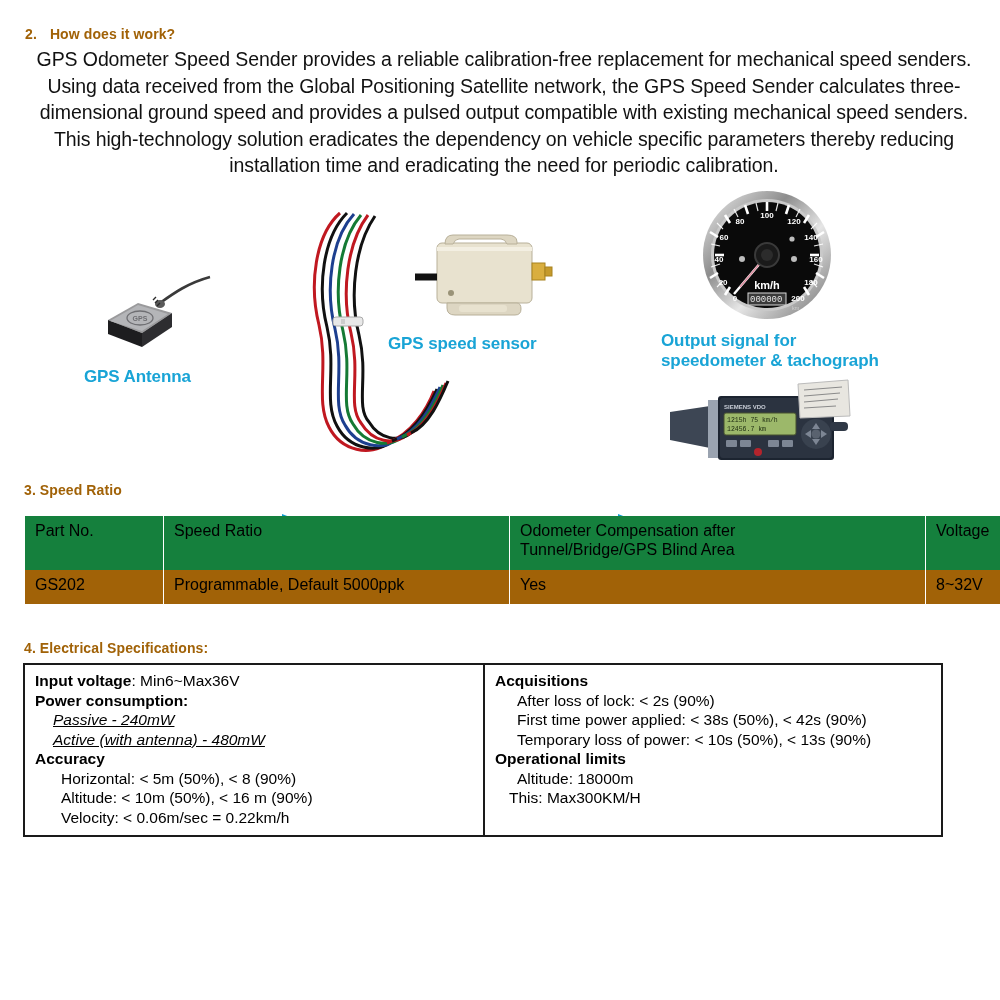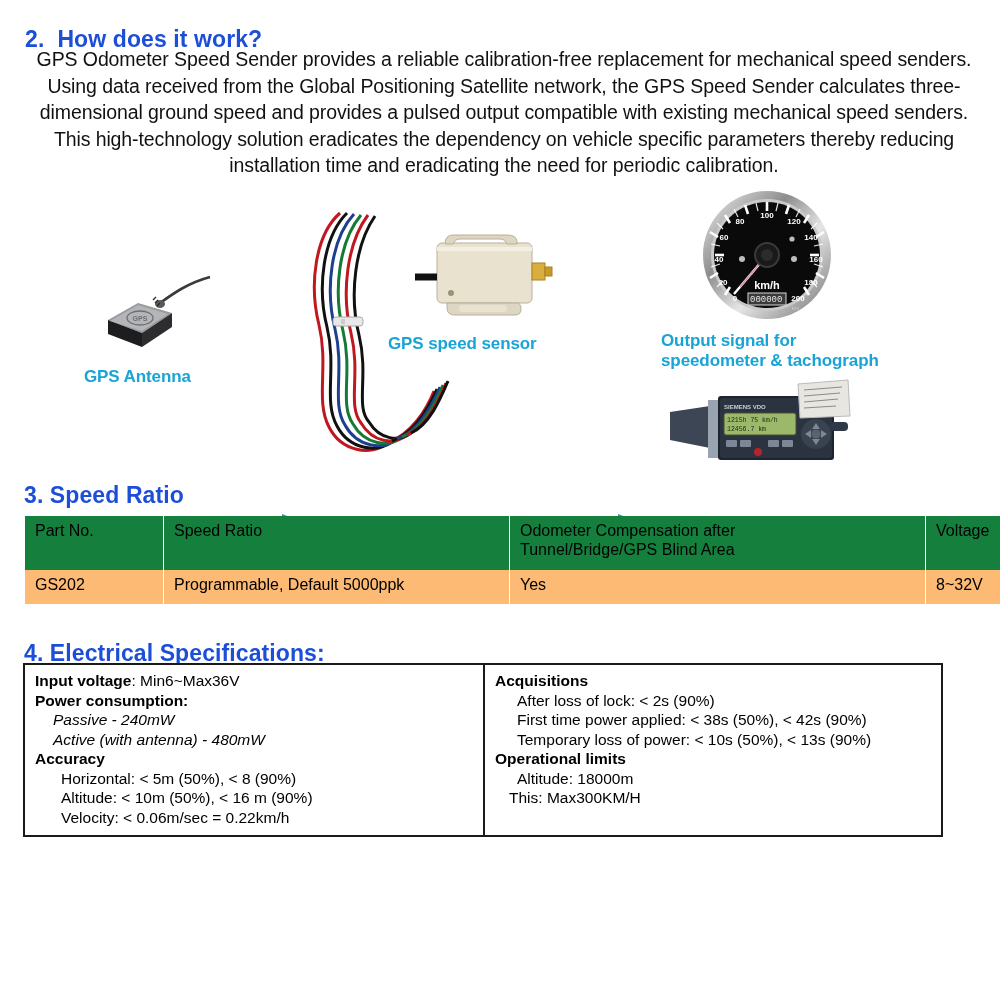--- a/index.html
+++ b/index.html
@@ -12,23 +12,23 @@
     height: 1000px;
     position: relative;
     font-family: "Liberation Sans", sans-serif;
     color: #000000;
     overflow: hidden;
   }
 
   
   .section-heading {
     position: absolute;
-    font-size: 23px;
+    font-size: 14px;
     font-weight: bold;
-    color: #1d4ed8;
+    color: #a16207;
     white-space: nowrap;
     letter-spacing: 0.1px;
   }
   .body-copy {
     position: absolute;
     font-size: 19.5px;
     line-height: 26.5px;
     color: #111;
     letter-spacing: -0.1px;
   }
@@ -95,21 +95,21 @@
     font-weight: normal;
     border-right: 1px solid #ffffff;
     line-height: 19px;
   }
   #speed-ratio-table thead th {
     background: #15803d;
     color: #000;
     height: 44px;
   }
   #speed-ratio-table tbody td {
-    background: #fdba74;
+    background: #a16207;
     color: #000;
     height: 24px;
     border-right: 1px solid #ffffff;
   }
   #speed-ratio-table th:last-child,
   #speed-ratio-table td:last-child { border-right: none; }
 
   .col-part { width: 128px; }
   .col-ratio { width: 335px; }
   .col-odo { width: 405px; }
@@ -136,21 +136,21 @@
     line-height: 19.5px;
   }
   .spec-col-left {
     width: 460px;
     border-right: 2px solid #1a1a1a;
   }
   .spec-col-right { flex: 1; border-radius: 31px; }
   .spec-line { white-space: nowrap; }
   .spec-line b { font-weight: bold; }
   .spec-line i { font-style: italic; }
-  .ind-1 { padding-left: 18px; }
+  .ind-1 { padding-left: 18px; text-decoration: underline; }
   .ind-2 { padding-left: 26px; }
   .ind-3 { padding-left: 22px; }
   .ind-4 { padding-left: 14px; }
 </style>
 </head>
 <body>
 
 <div class="section-heading" id="heading-how">
   <span class="num">2.</span><span>How does it work?</span>
 </div>

